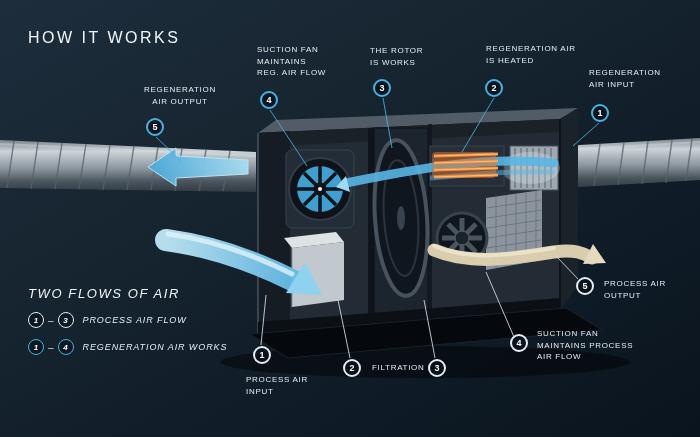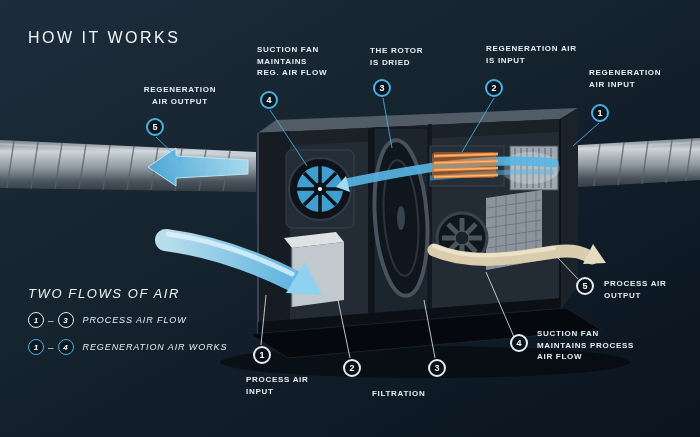--- a/index.html
+++ b/index.html
@@ -10,21 +10,21 @@
     background:linear-gradient(150deg,#1e2d3c 0%, #16242f 40%, #0e1a25 75%, #0a141e 100%);
     color:#e9eef2;
   }
   .scene { position:absolute; left:0; top:0; width:700px; height:437px; }
   .title {
     position:absolute; left:28px; top:29px; font-size:16px; letter-spacing:2.5px;
     color:#f0f5f8; font-weight:400; white-space:nowrap;
   }
   .co-label {
     position:absolute; font-size:8px; line-height:1.45; letter-spacing:.7px;
-    color:#e6edf2; white-space:pre-line; font-weight:700;
+    color:#e6edf2; white-space:pre-line; font-weight:400;
   }
   .num {
     position:absolute; width:18px; height:18px; border-radius:50%;
     display:flex; align-items:center; justify-content:center;
     font-size:9px; font-weight:700; color:#fff; background:rgba(9,18,27,.8);
   }
   .num.regen { border:2px solid #49b2e1; }
   .num.process { border:2px solid #e6edf2; }
   .legend { position:absolute; left:28px; top:286px;font-style:italic; }
   .legend-title { font-size:13px; letter-spacing:1.6px; color:#f0f5f8; font-weight:400; white-space:nowrap; }
@@ -231,31 +231,31 @@
   </svg>
 
   <div class="title">HOW IT WORKS</div>
 
   <div class="co-label" style="left:118px; top:84px; width:124px; text-align:center;">REGENERATION
 AIR OUTPUT</div>
   <div class="co-label" style="left:257px; top:44px; width:92px;">SUCTION FAN
 MAINTAINS
 REG. AIR FLOW</div>
   <div class="co-label" style="left:370px; top:45px; width:72px;">THE ROTOR
-IS DRIED</div>
+IS WORKS</div>
   <div class="co-label" style="left:486px; top:43px; width:104px;">REGENERATION AIR
-IS INPUT</div>
+IS HEATED</div>
   <div class="co-label" style="left:589px; top:67px; width:92px;">REGENERATION
 AIR INPUT</div>
   <div class="co-label" style="left:604px; top:278px; width:84px;">PROCESS AIR
 OUTPUT</div>
   <div class="co-label" style="left:537px; top:328px; width:104px;">SUCTION FAN
 MAINTAINS PROCESS
 AIR FLOW</div>
-  <div class="co-label" style="left:372px; top:388px; width:80px;">FILTRATION</div>
+  <div class="co-label" style="left:372px; top:362px; width:80px;">FILTRATION</div>
   <div class="co-label" style="left:246px; top:374px; width:80px;">PROCESS AIR
 INPUT</div>
 
   <div class="num regen" style="left:146px; top:118px;">5</div>
   <div class="num regen" style="left:260px; top:91px;">4</div>
   <div class="num regen" style="left:373px; top:79px;">3</div>
   <div class="num regen" style="left:485px; top:79px;">2</div>
   <div class="num regen" style="left:591px; top:104px;">1</div>
   <div class="num process" style="left:576px; top:277px;">5</div>
   <div class="num process" style="left:510px; top:334px;">4</div>

